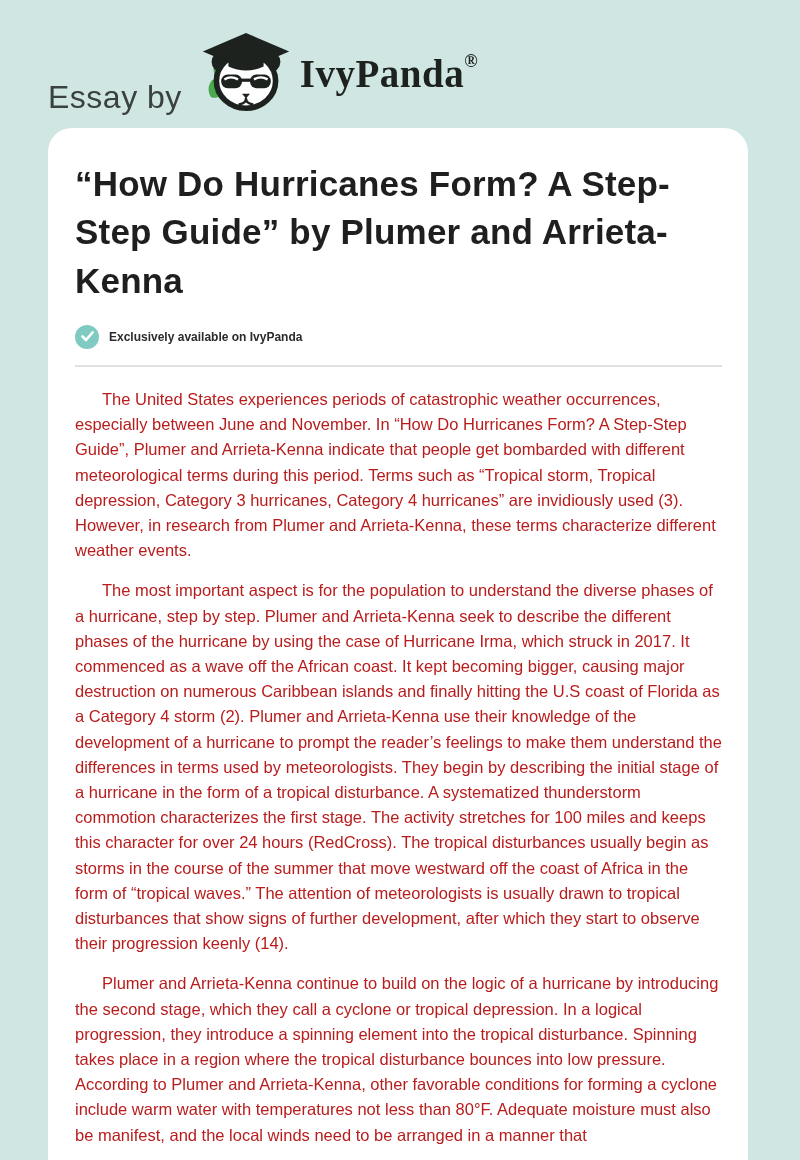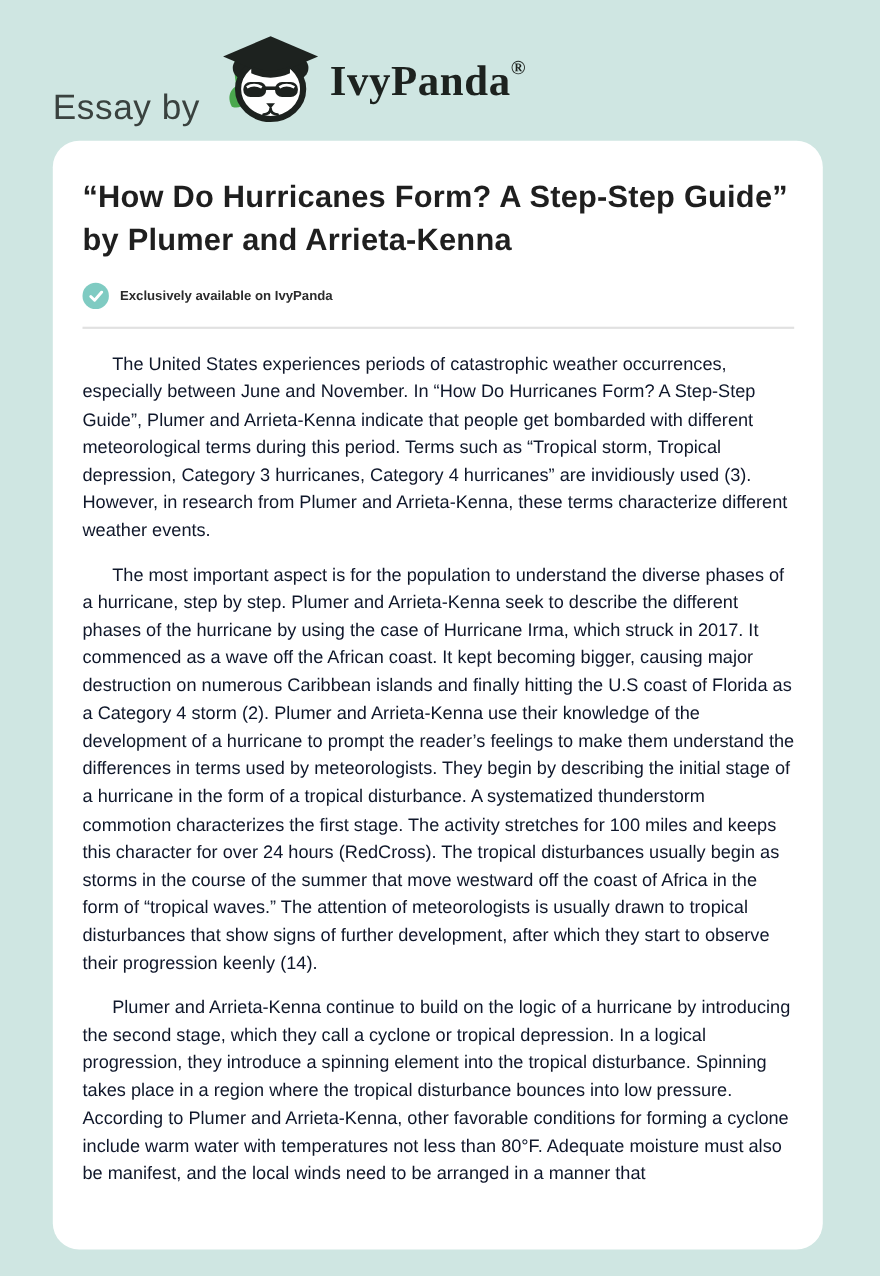--- a/index.html
+++ b/index.html
@@ -57,21 +57,21 @@
   .card {
     background: #ffffff;
     width: 700px;
     margin: 12px 52px 0 48px;
     border-radius: 24px;
     padding: 32px 26px 44px 27px;
     box-sizing: border-box;
   }
   .essay-title {
     margin: 0 0 20px 0;
-    font-size: 28px;
+    font-size: 35px;
     line-height: 1.38;
     font-weight: 700;
     color: #1f1f1f;
     letter-spacing: 0.2px;
   }
   .badge-row {
     display: flex;
     align-items: center;
     margin: 0 0 16px 0;
   }
@@ -96,21 +96,21 @@
   }
   .divider {
     border: none;
     border-top: 2px solid #e1e1e1;
     margin: 0 0 20px 0;
   }
   .essay-body p {
     margin: 0 0 15px 0;
     font-size: 16.5px;
     line-height: 25.2px;
-    color: #0f172a;
+    color: #b91c1c;
     text-indent: 27px;
     text-align: left;
   }
   .essay-body p:last-child {
     margin-bottom: 12px;
   }
 </style>
 </head>
 <body>
 

